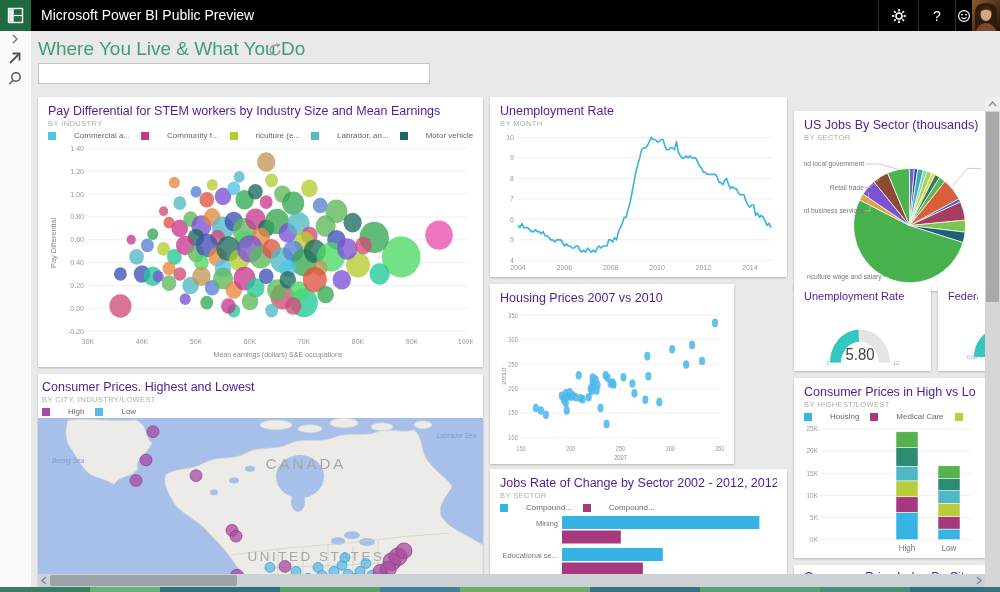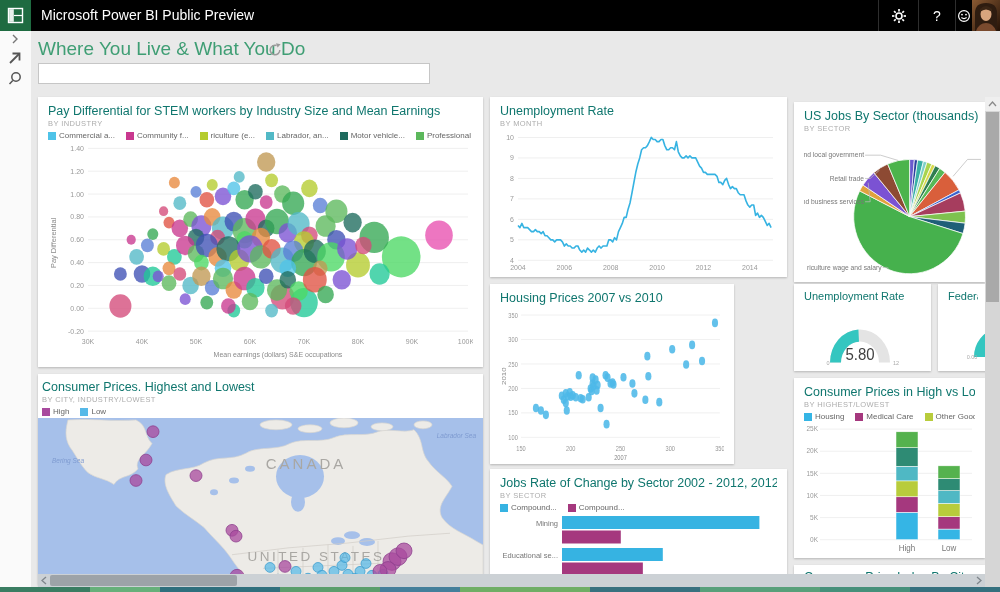--- a/index.html
+++ b/index.html
@@ -16,24 +16,24 @@
   
   #sidebar{left:0;top:31px;width:31px;height:561px;background:#fafafa}
   
   #page-title{left:38px;top:38px;font-size:19px;color:#3f9e74;white-space:nowrap}
   #refresh-btn{left:268px;top:43px;width:14px;height:14px;cursor:pointer}
   #search{left:38px;top:63px;width:378px;height:19px;border:1px solid #c6c6c6;background:#fff;
           font-size:11px;padding:0 6px;outline:none}
   
   .tile{position:absolute;background:#fff;box-shadow:0 1px 2px rgba(0,0,0,.22);
         box-sizing:border-box;padding:7px 10px 4px;display:flex;flex-direction:column;overflow:hidden}
-  .t-title{font-size:12.5px;line-height:15px;color:#0f766e;font-weight:400;white-space:nowrap;overflow:hidden;flex:0 0 auto}
+  .t-title{font-size:12.5px;line-height:15px;color:#4c1d95;font-weight:400;white-space:nowrap;overflow:hidden;flex:0 0 auto}
   .t-sub{font-size:7.5px;line-height:10px;color:#adadad;letter-spacing:.4px;white-space:nowrap;flex:0 0 auto}
   .legend{display:flex;gap:11px;font-size:8px;line-height:13px;color:#666;white-space:nowrap;overflow:hidden;flex:0 0 auto}
-  .legend .li{display:flex;align-items:center;gap:3px}
+  .legend .li{display:flex;align-items:center;gap:18px}
   .legend .sw{width:8px;height:8px;display:inline-block}
   svg.chart{display:block;width:100%;flex:1 1 auto;min-height:0}
   
   #vscroll{left:985px;top:97px;width:15px;height:495px;background:#d6d6d6}
   #vthumb{left:1px;top:15px;width:13px;height:190px;background:#a9a9a9}
   #vup{left:0;top:0;width:15px;height:14px;background:#efefef;display:flex;align-items:center;justify-content:center}
   #hscroll{left:38px;top:574px;width:947px;height:13px;background:#ccd1d5;display:flex;align-items:center}
   #hthumb{left:12px;top:1px;width:187px;height:11px;background:#9da3a8;border-radius:2px}
   .h-arrow{width:12px;height:13px;display:flex;align-items:center;justify-content:center}
   #bottom-strip{left:0;top:587px;width:1000px;height:5px;display:flex}
@@ -309,21 +309,21 @@
       <text x="18" y="133" font-size="7" fill="#999" text-anchor="middle">2004</text>
       <text x="64.36363636363637" y="133" font-size="7" fill="#999" text-anchor="middle">2006</text>
       <text x="110.72727272727273" y="133" font-size="7" fill="#999" text-anchor="middle">2008</text>
       <text x="157.0909090909091" y="133" font-size="7" fill="#999" text-anchor="middle">2010</text>
       <text x="203.45454545454547" y="133" font-size="7" fill="#999" text-anchor="middle">2012</text>
       <text x="249.81818181818184" y="133" font-size="7" fill="#999" text-anchor="middle">2014</text>
       <path d="M18.0,91.1 L19.9,93.1 L21.9,89.2 L23.8,93.1 L25.7,93.1 L27.7,93.1 L29.6,95.0 L31.5,96.9 L33.5,96.9 L35.4,95.0 L37.3,96.9 L39.3,96.9 L41.2,98.9 L43.1,96.9 L45.0,100.8 L47.0,100.8 L48.9,102.7 L50.8,104.7 L52.8,104.7 L54.7,106.6 L56.6,104.7 L58.6,104.7 L60.5,104.7 L62.4,106.6 L64.4,110.5 L66.3,108.5 L68.2,110.5 L70.2,110.5 L72.1,112.4 L74.0,112.4 L76.0,110.5 L77.9,110.5 L79.8,114.3 L81.8,116.3 L83.7,114.3 L85.6,116.3 L87.5,112.4 L89.5,114.3 L91.4,116.3 L93.3,114.3 L95.3,116.3 L97.2,112.4 L99.1,110.5 L101.1,112.4 L103.0,110.5 L104.9,110.5 L106.9,110.5 L108.8,104.7 L110.7,104.7 L112.7,106.6 L114.6,102.7 L116.5,104.7 L118.5,96.9 L120.4,93.1 L122.3,89.2 L124.2,83.4 L126.2,83.4 L128.1,75.7 L130.0,69.9 L132.0,60.2 L133.9,50.5 L135.8,40.9 L137.8,33.1 L139.7,27.3 L141.6,19.6 L143.6,17.7 L145.5,17.7 L147.4,15.7 L149.4,11.9 L151.3,8.0 L153.2,9.9 L155.2,9.9 L157.1,11.9 L159.0,11.9 L161.0,9.9 L162.9,9.9 L164.8,15.7 L166.8,19.6 L168.7,19.6 L170.6,17.7 L172.5,17.7 L174.5,19.6 L176.4,11.9 L178.3,21.5 L180.3,25.4 L182.2,27.3 L184.1,27.3 L186.1,25.4 L188.0,27.3 L189.9,25.4 L191.9,27.3 L193.8,27.3 L195.7,27.3 L197.7,31.2 L199.6,35.1 L201.5,37.0 L203.5,40.9 L205.4,40.9 L207.3,42.8 L209.3,42.8 L211.2,42.8 L213.1,42.8 L215.0,42.8 L217.0,44.7 L218.9,50.5 L220.8,50.5 L222.8,52.5 L224.7,48.6 L226.6,46.7 L228.6,52.5 L230.5,56.3 L232.4,54.4 L234.4,56.3 L236.3,56.3 L238.2,60.2 L240.2,62.1 L242.1,62.1 L244.0,62.1 L246.0,67.9 L247.9,71.8 L249.8,73.7 L251.7,71.8 L253.7,71.8 L255.6,81.5 L257.5,79.5 L259.5,83.4 L261.4,81.5 L263.3,83.4 L265.3,87.3 L267.2,91.1 L269.1,89.2 L271.1,93.1" fill="none" stroke="#36b3e2" stroke-width="1.6" stroke-linejoin="round"></path>
     </svg>
 </div>
 
-<div class="tile" style="left:794px;top:102px;width:191px;height:180px;padding-right:4px">
+<div class="tile" style="left:794px;top:111px;width:191px;height:180px;padding-right:4px">
   <div class="t-title">US Jobs By Sector (thousands)</div>
   <div class="t-sub">BY SECTOR</div>
   <svg id="svg-pie" class="chart" viewBox="0 0 171 136" preserveAspectRatio="none">
       <path d="M102,78 L102.00,24.00 A54,54 0 0 1 106.64,24.20 Z" fill="#6a5ace" stroke="#fff" stroke-width="0.7"></path>
       <path d="M102,78 L106.64,24.20 A54,54 0 0 1 109.83,24.57 Z" fill="#2a3f9e" stroke="#fff" stroke-width="0.7"></path>
       <path d="M102,78 L109.83,24.57 A54,54 0 0 1 115.43,25.70 Z" fill="#38b0a5" stroke="#fff" stroke-width="0.7"></path>
       <path d="M102,78 L115.43,25.70 A54,54 0 0 1 118.86,26.70 Z" fill="#7fd0c8" stroke="#fff" stroke-width="0.7"></path>
       <path d="M102,78 L118.86,26.70 A54,54 0 0 1 123.53,28.48 Z" fill="#a8d44f" stroke="#fff" stroke-width="0.7"></path>
       <path d="M102,78 L123.53,28.48 A54,54 0 0 1 126.75,30.01 Z" fill="#d8d84a" stroke="#fff" stroke-width="0.7"></path>
       <path d="M102,78 L126.75,30.01 A54,54 0 0 1 131.09,32.50 Z" fill="#2f7d4f" stroke="#fff" stroke-width="0.7"></path>

